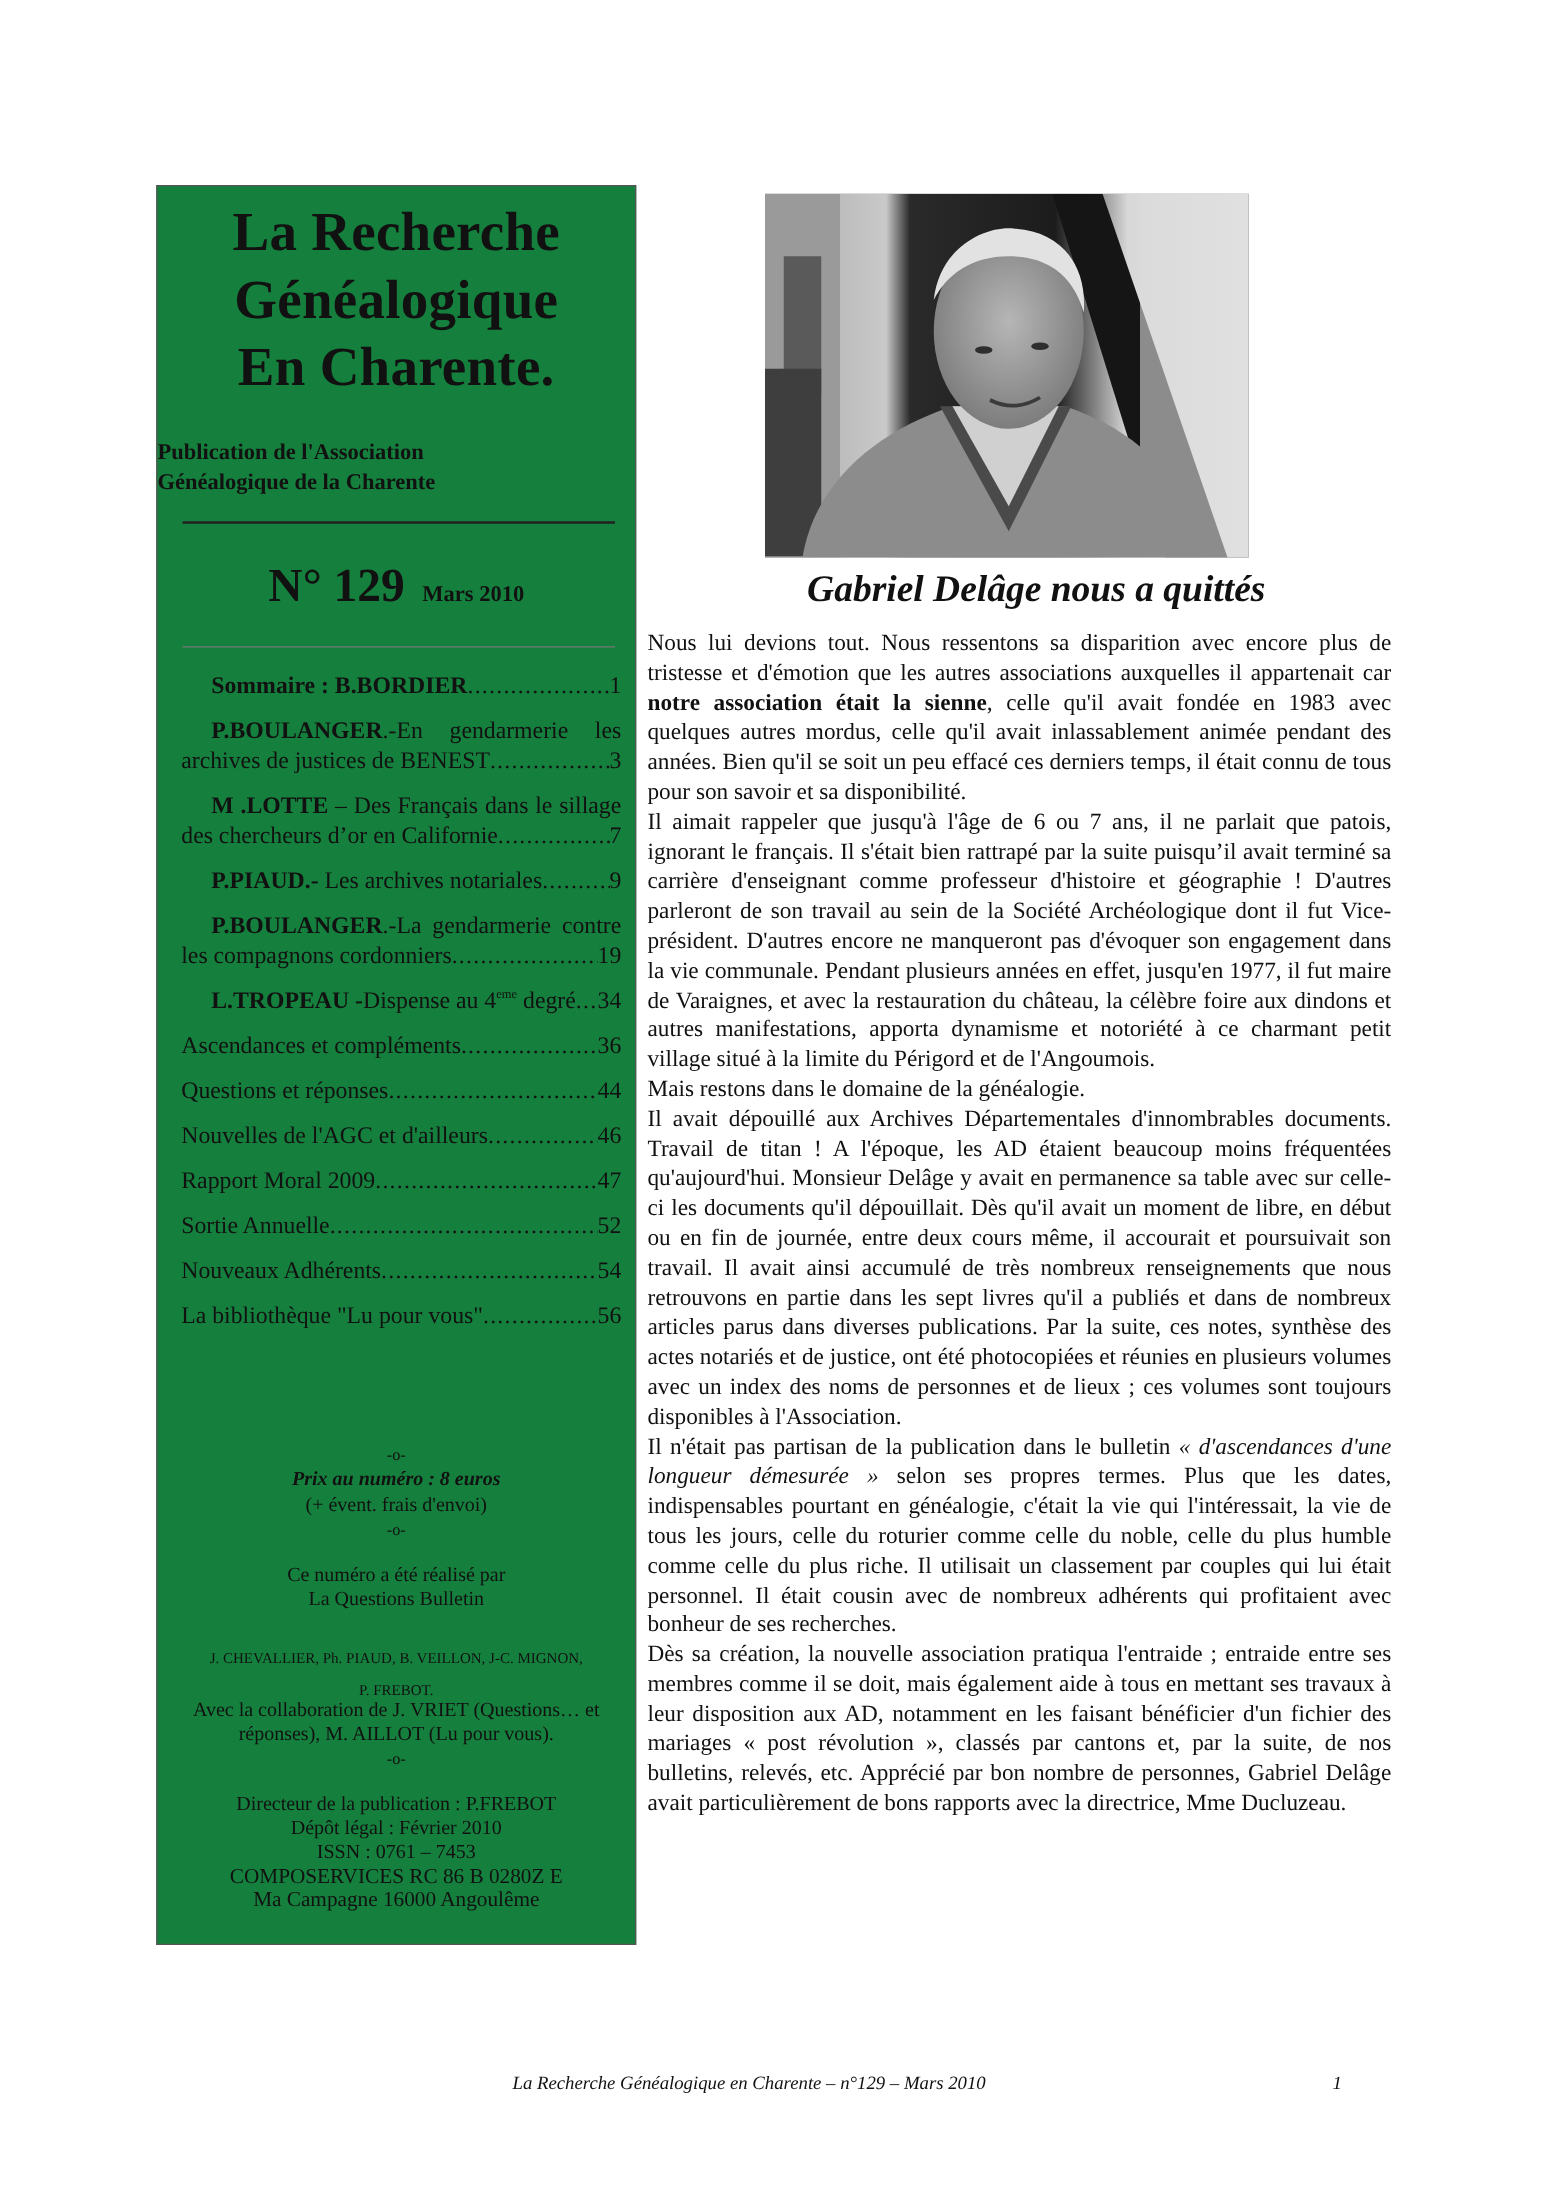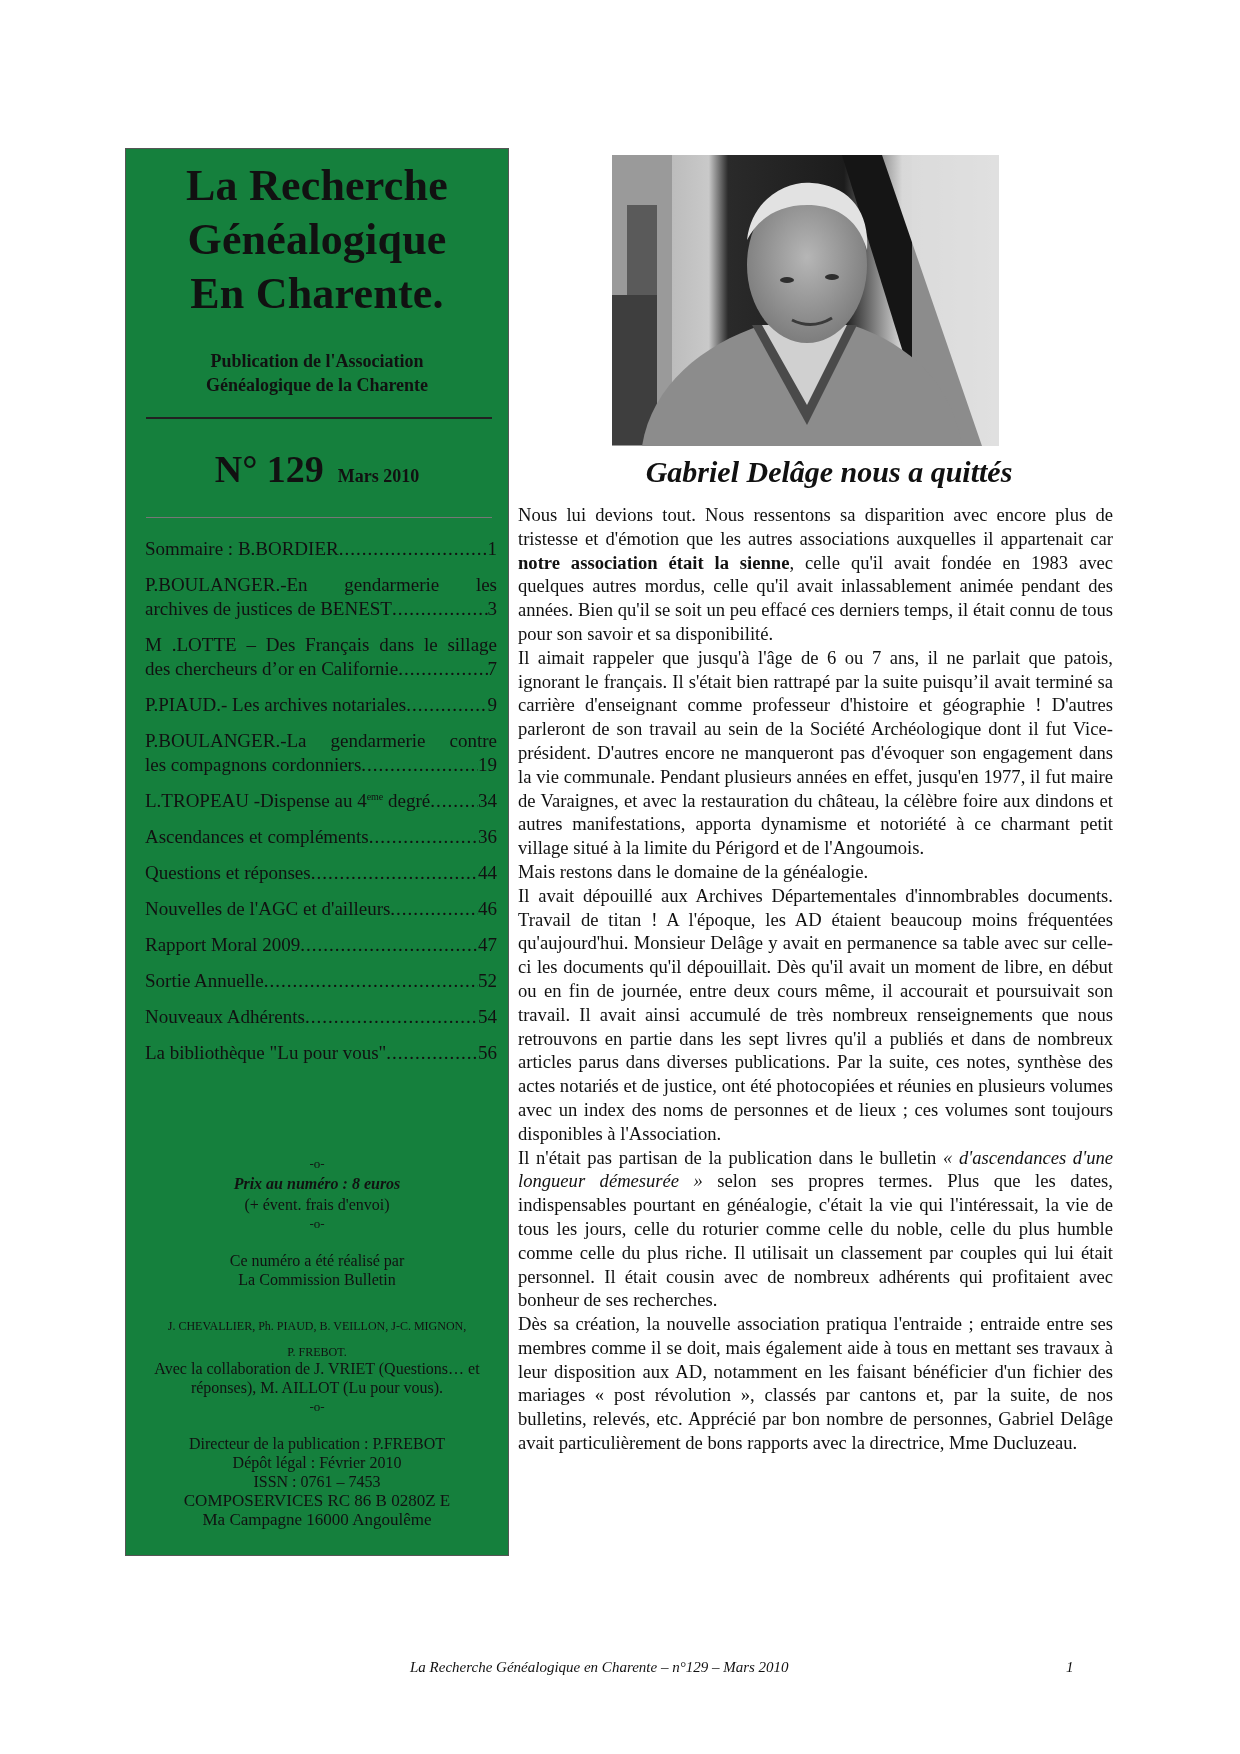--- a/index.html
+++ b/index.html
@@ -10,38 +10,38 @@
   
   .side-box {
     position:absolute; left:125px; top:148px; width:384px; height:1408px;
     background:#15803d; border:1.5px solid #555; box-sizing:border-box;
   }
   .title {
     position:absolute; left:0; right:0; top:10px; text-align:center;
     font-weight:bold; font-size:44px; line-height:54px; letter-spacing:0.2px;
   }
   .subtitle {
-    position:absolute; left:0; right:0; top:200px; text-align:center;
+    position:absolute; left:0; right:0; top:200px; 
     font-weight:bold; font-size:18px; line-height:24px;
   }
   .rule1 { position:absolute; left:20px; width:346px; top:268px; border-top:2px solid #222; }
   .issue { position:absolute; left:0; right:0; top:298px; text-align:center; }
   .issue .num { font-weight:bold; font-size:38px; }
   .issue .date { font-weight:bold; font-size:18px; margin-left:14px; }
   .rule2 { position:absolute; left:20px; width:346px; top:368px; border-top:1px solid #777; }
 
   .toc { position:absolute; left:19px; width:352px; top:388px; font-size:19px; line-height:24px; }
   .toc-item { margin-bottom:12px; text-align:justify; text-align-last:justify; }
   .toc-item .line { display:flex; align-items:baseline; }
   .toc-item .line .txt { white-space:nowrap; }
   .toc-item .line .dots { flex:1; overflow:hidden; white-space:nowrap; letter-spacing:1px; }
   .toc-item .line .dots::before { content:"............................................................................................................"; }
   .toc-item .line .page { white-space:nowrap; }
   .toc-item .first { text-align:justify; text-align-last:justify; }
-  .toc-item b { font-weight:normal; }
+  .toc-item b { font-weight:bold;margin-left:24px; }
   sup { font-size:10px; vertical-align:super; line-height:0; }
 
   .credits { position:absolute; left:10px; right:10px; top:1005px; text-align:center; font-size:16px; line-height:19px; }
   .credits .sep { font-size:13px; }
   .credits .price { font-weight:bold; font-size:16px; line-height:22px;font-style:italic; }
   .credits .small { font-size:12px; line-height:14px;margin-top:12px; }
   .credits .gap { height:18px; }
 
   
   .photo {
@@ -188,21 +188,21 @@
     </div>
   </div>
 
   <div class="credits">
     <div class="sep">-o-</div>
     <div class="price">Prix au numéro : 8 euros</div>
     <div>(+ évent. frais d'envoi)</div>
     <div class="sep">-o-</div>
     <div class="gap"></div>
     <div>Ce numéro a été réalisé par</div>
-    <div>La Commission Bulletin</div>
+    <div>La Questions Bulletin</div>
     <div class="gap"></div>
     <div class="small">J. CHEVALLIER, Ph. PIAUD, B. VEILLON, J-C. MIGNON,</div>
     <div class="small">P. FREBOT.</div>
     <div>Avec la collaboration de  J. VRIET (Questions… et</div>
     <div>réponses),  M. AILLOT (Lu pour vous).</div>
     <div class="sep">-o-</div>
     <div class="gap"></div>
     <div>Directeur de la publication : P.FREBOT</div>
     <div>Dépôt légal : Février 2010</div>
     <div>ISSN : 0761 – 7453</div>

